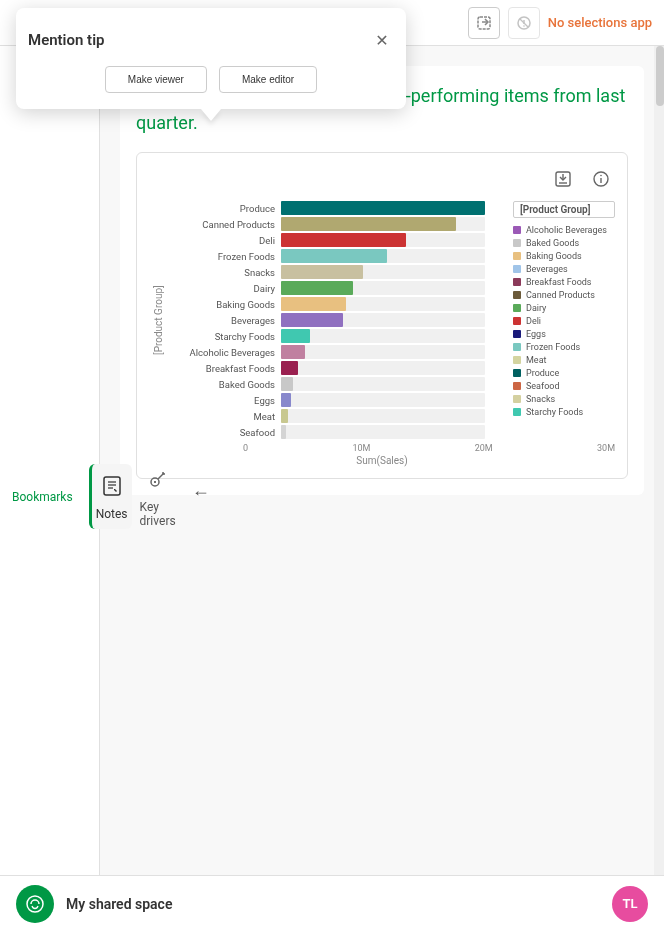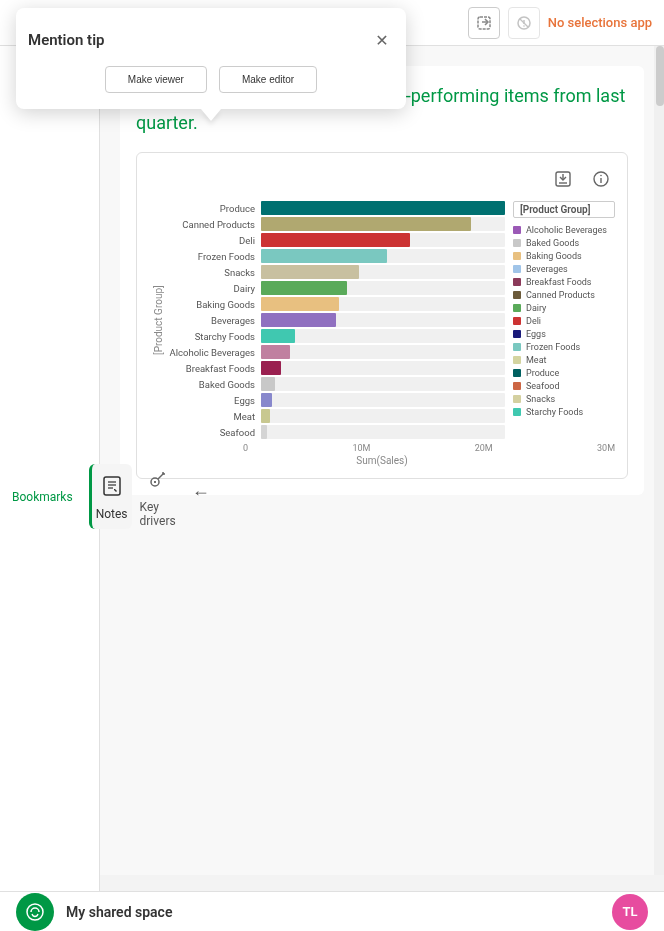--- a/index.html
+++ b/index.html
@@ -102,21 +102,21 @@
       padding: 6px 4px;
       cursor: pointer;
     }
 
     
     .bottom-bar {
       position: absolute;
       bottom: 0;
       left: 0;
       right: 0;
-      height: 40px;
+      height: 56px;
       background: #fff;
       border-top: 1px solid #e0e0e0;
       display: flex;
       align-items: center;
       padding: 8px 16px;
       gap: 12px;
       z-index: 4;
     }
     .bottom-bar-icon {
       width: 38px;
@@ -206,20 +206,21 @@
       justify-content: center;
       cursor: pointer;
       color: #666;
       font-size: 16px;
     }
 
     
     .bar-chart-wrap {
       display: flex;
       width: 100%;
+      gap: 20px;
     }
     .y-axis-label {
       writing-mode: vertical-rl;
       transform: rotate(180deg);
       font-size: 10px;
       color: #888;
       display: flex;
       align-items: center;
       justify-content: center;
       min-width: 18px;

